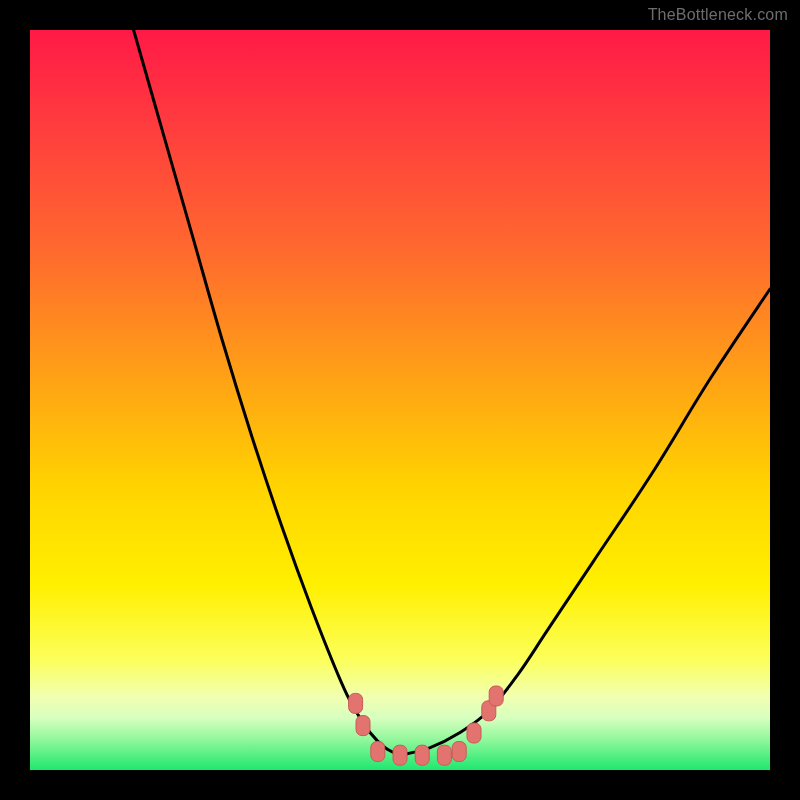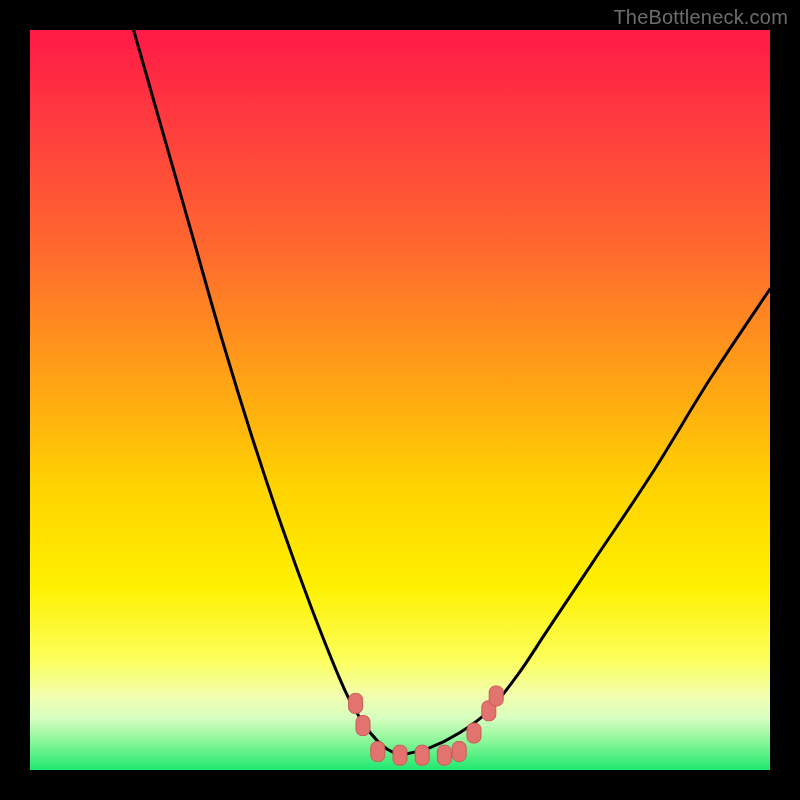--- a/index.html
+++ b/index.html
@@ -37,21 +37,21 @@
       #d7ffc0 93%,
       #8ef79a 96%,
       #1ee86f 100%
     );
   }
   .watermark {
     position: absolute;
     top: 6px;
     right: 12px;
     color: #6d6d6d;
-    font-size: 20px;
+    font-size: 16px;
     font-weight: 500;
     letter-spacing: 0.2px;
     user-select: none;
     margin-left: 47px;
   }
   svg.curve {
     position: absolute;
     left: 0;
     top: 0;
     width: 740px;

